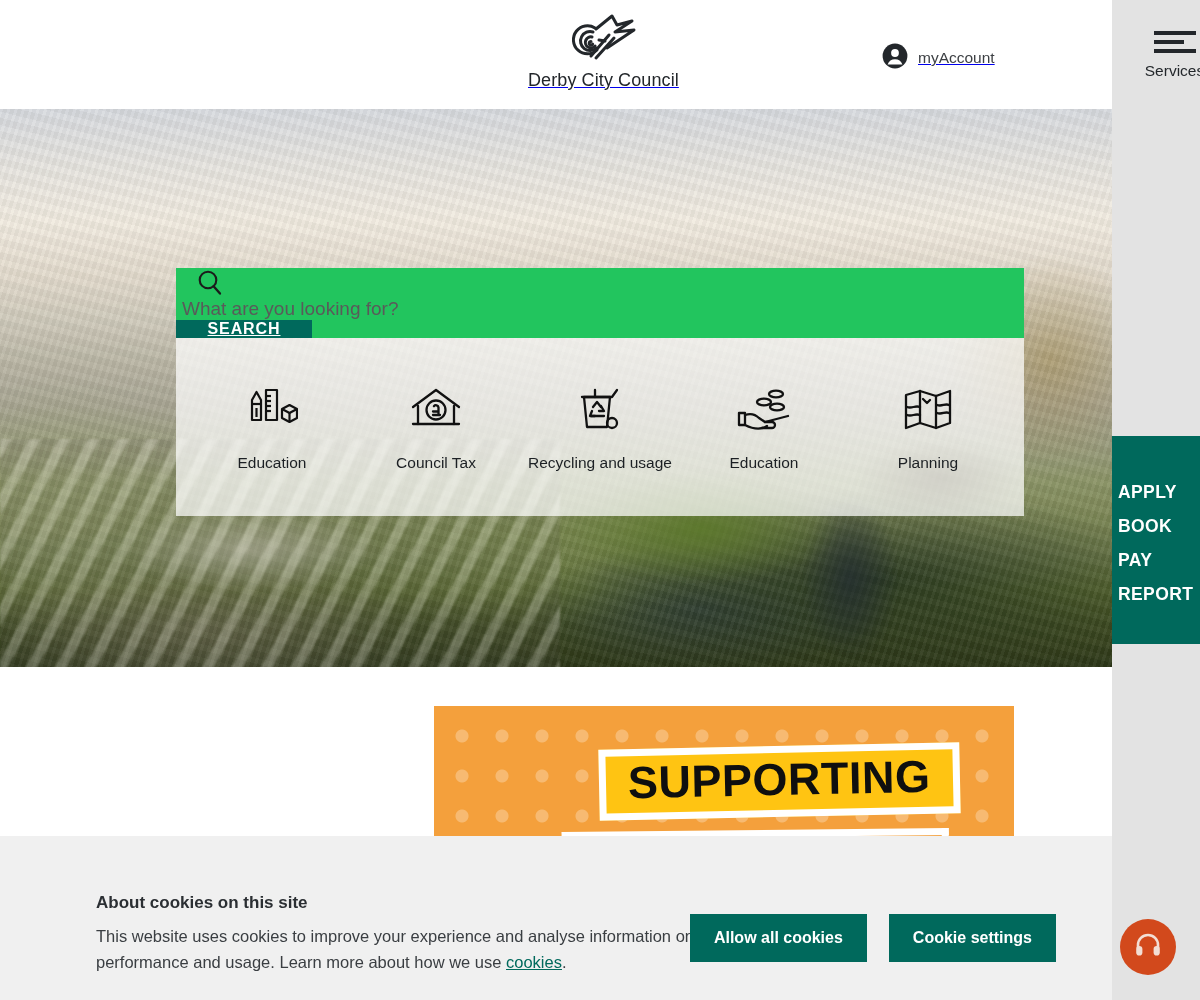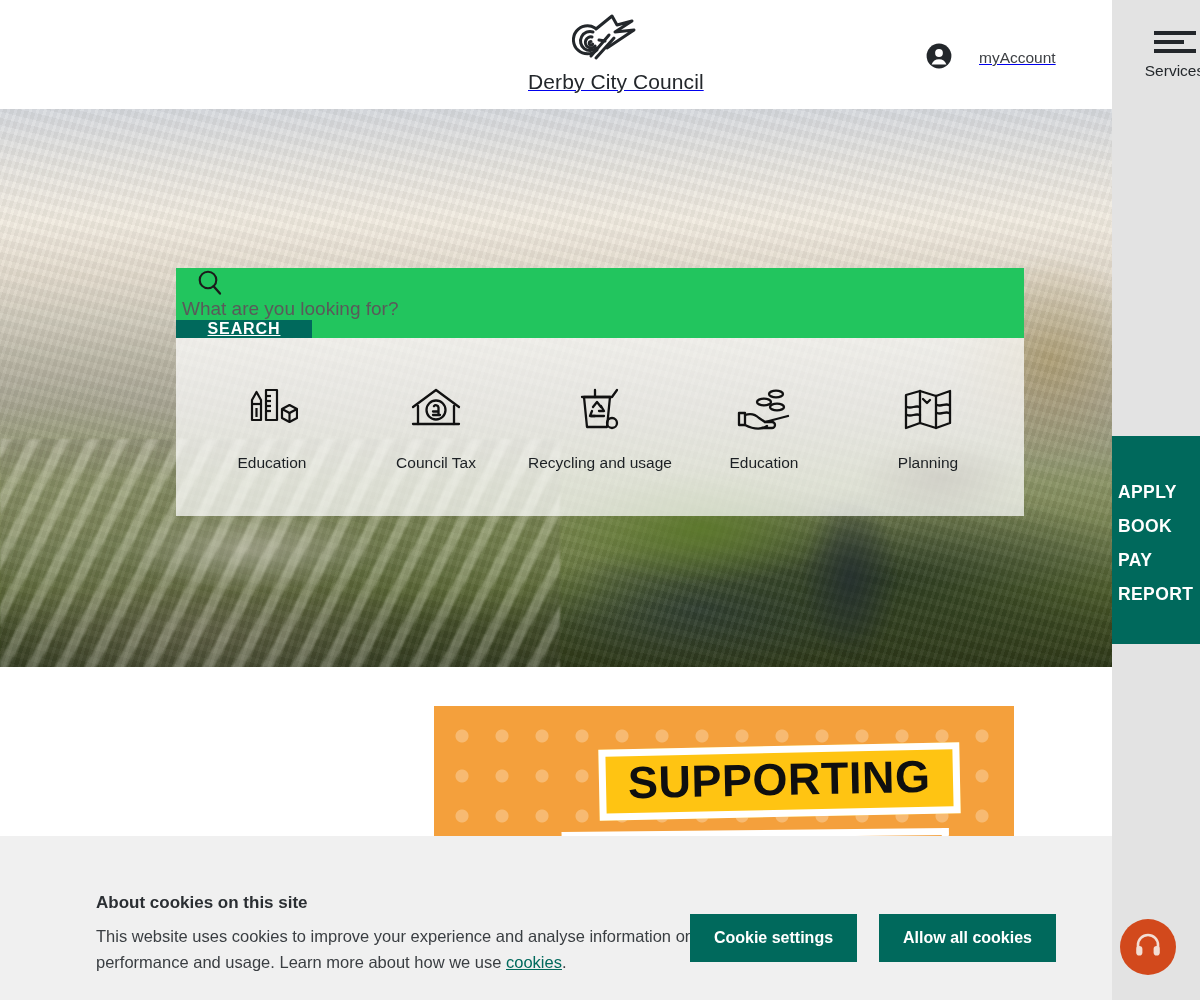--- a/index.html
+++ b/index.html
@@ -31,34 +31,34 @@
 
   #logo-block {
     position: absolute;
     left: 528px;
     top: 8px;
     width: 150px;
     text-align: center;
   }
   #logo-mark { display: block; margin: 0 auto; }
   #logo-text {
-    font-size: 21px;
+    font-size: 18px;
     color: #23272b;
     letter-spacing: .1px;
     margin-top: 0;
     white-space: nowrap;
   }
 
   #myaccount {
     position: absolute;
-    left: 926px;
+    left: 882px;
     top: 43px;
     display: flex;
     align-items: center;
-    gap: 27px;
+    gap: 10px;
     cursor: pointer;
   }
   #myaccount .label {
     font-size: 15.5px;
     color: #3d4044;
   }
 
   
   #services-rail {
     position: absolute;
@@ -540,22 +540,22 @@
       <div>REPORT</div>
     </div>
   </div>
 
   <div id="cookie-banner">
     <div id="cookie-text">
       <div id="cookie-title">About cookies on this site</div>
       <div id="cookie-body"><span>This website uses cookies to improve your experience and analyse information on site performance and usage. Learn more about how we use </span><a id="cookie-link" href="#">cookies</a><span>.</span></div>
     </div>
     <div id="cookie-actions">
+      <button class="cookie-btn">Allow all cookies</button>
       <button class="cookie-btn">Cookie settings</button>
-      <button class="cookie-btn">Allow all cookies</button>
     </div>
   </div>
 
   <div id="a11y-fab">
     <span>
       <svg width="30" height="30" viewBox="0 0 30 30" aria-hidden="true">
         <path d="M5 18 V15 a10 10 0 0 1 20 0 v3" fill="none" stroke="#f3ded4" stroke-width="2.6" stroke-linecap="round"></path>
         <rect x="3.2" y="16" width="6.2" height="9.5" rx="3.1" fill="#f3ded4"></rect>
         <rect x="20.6" y="16" width="6.2" height="9.5" rx="3.1" fill="#f3ded4"></rect>
       </svg>

